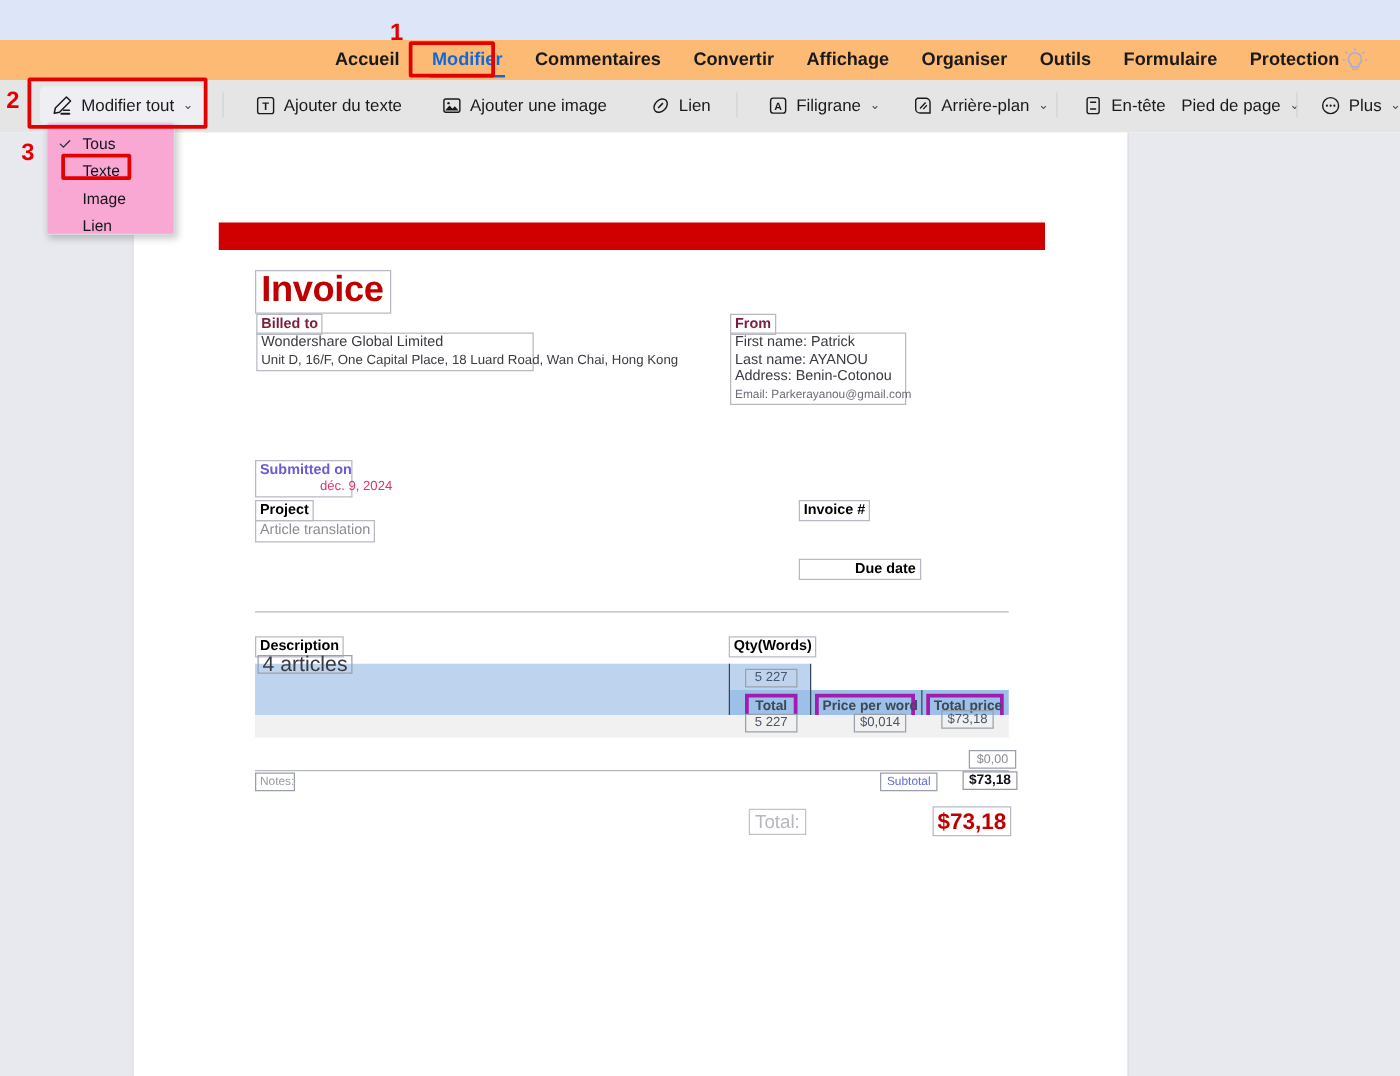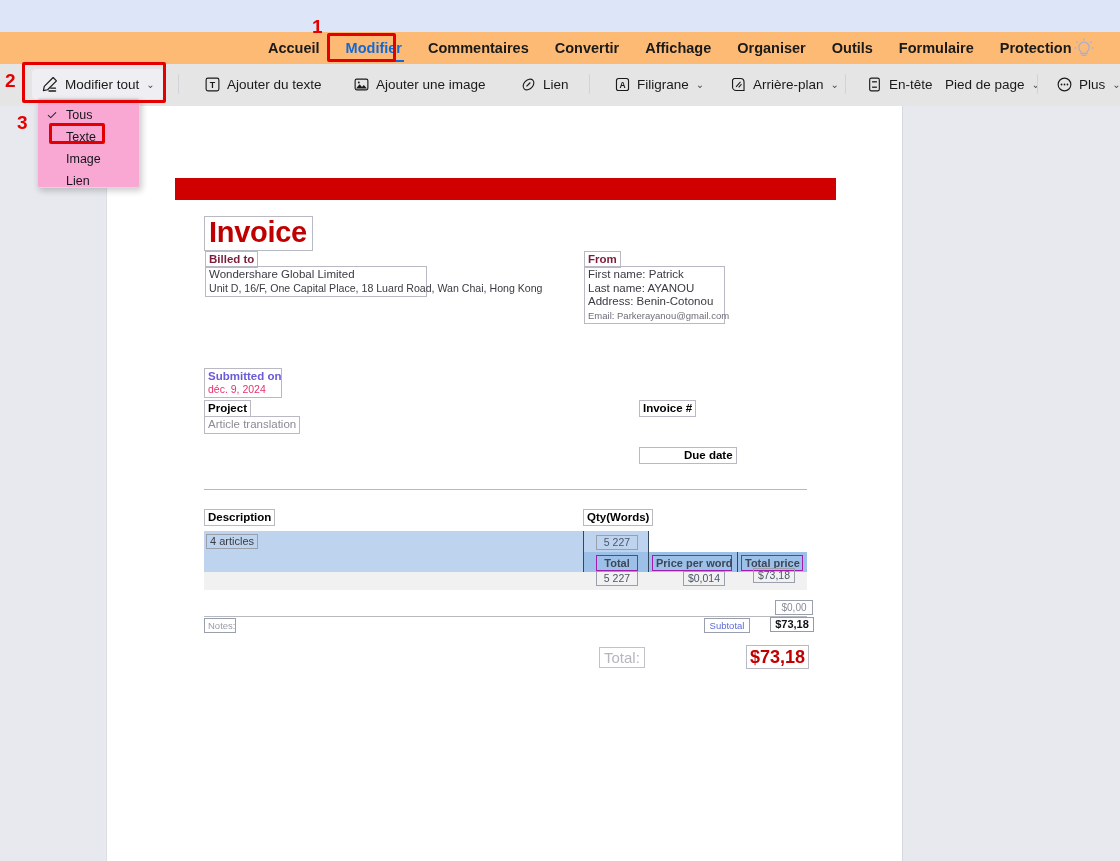--- a/index.html
+++ b/index.html
@@ -129,21 +129,21 @@
   }
   .trow-gray {
     position: absolute; background: #f1f1f1;
   }
   .cellbox {
     position: absolute; border: 1px solid #9aa0ab;
     font-size: 10.5px; color: #4a5568; padding: 0 3px; line-height: 13px;
     text-align: center; white-space: nowrap;
   }
   .cellhdr {
-    position: absolute; border: 1px solid #a21caf;
+    position: absolute; border: 3px solid #a21caf;
     font-size: 11px; color: #3c4757; font-weight: bold; padding: 0 3px;
     line-height: 14px; text-align: center; white-space: nowrap;
   }
   .vline { position: absolute; width: 1px; background: #34475e; }
 
   .total-word {
     position: absolute; border: 1px solid #c2c2cb;
     font-size: 15px; color: #b6b6bf; padding: 0 4px; line-height: 19px;
   }
   .total-amt {
@@ -319,39 +319,39 @@
         <div class="tag maroon" style="left:477px; top:145px;">From</div>
         <div class="box" style="left:477px; top:160px; width:141px;">
           <div>First name: Patrick</div>
           <div>Last name: AYANOU</div>
           <div>Address: Benin-Cotonou</div>
           <div class="small" style="font-size:9.5px; color:#6d6d78;">Email: Parkerayanou@gmail.com</div>
         </div>
 
         <div class="box" style="left:97px; top:262px; width:78px; padding:0 3px 1px;">
           <div style="color:#6a5bd6; font-weight:bold; font-size:11.5px; line-height:14px;">Submitted on</div>
-          <div style="color:#e3336f; font-size:10.5px; line-height:13px;">déc. 9, 2024</div>
+          <div style="color:#e3336f; font-size:10.5px; line-height:13px;margin-left:48px;">déc. 9, 2024</div>
         </div>
 
         <div class="tag black" style="left:97px; top:294px;">Project</div>
         <div class="box gray" style="left:97px; top:310px;">Article translation</div>
 
         <div class="tag black" style="left:532px; top:294px;">Invoice #</div>
         <div class="tag black" style="left:532px; top:341px;padding-left:44px;">Due date</div>
 
         <div class="hr" style="left:97px; top:383px; width:603px;"></div>
 
         <div class="tag black" style="left:97px; top:403px;">Description</div>
         <div class="tag black" style="left:476px; top:403px;">Qty(Words)</div>
 
         <div class="trow-blue" style="left:97px; top:425px; width:379px; height:21px;"></div>
         <div class="trow-blue" style="left:476px; top:425px; width:65px; height:21px;"></div>
         <div class="vline" style="left:476px; top:425px; height:21px;"></div>
         <div class="vline" style="left:541px; top:425px; height:21px;"></div>
-        <div class="cellbox" style="left:99px; top:428px; text-align:left; font-size:11px; color:#3a3a42;">4 articles</div>
+        <div class="cellbox" style="left:99px; top:418px; text-align:left; font-size:17px; color:#3a3a42;">4 articles</div>
         <div class="cellbox" style="left:489px; top:429px; width:42px;">5 227</div>
 
         <div class="trow-blue" style="left:97px; top:446px; width:379px; height:20px;"></div>
         <div class="trow-blue2" style="left:476px; top:446px; width:224px; height:20px;"></div>
         <div class="vline" style="left:476px; top:446px; height:20px;"></div>
         <div class="vline" style="left:541px; top:446px; height:20px;"></div>
         <div class="vline" style="left:630px; top:446px; height:20px;"></div>
         <div class="cellhdr" style="left:489px; top:449px; width:42px;">Total</div>
         <div class="cellhdr" style="left:545px; top:449px; width:80px;">Price per word</div>
         <div class="cellhdr" style="left:634px; top:449px; width:62px;">Total price</div>

